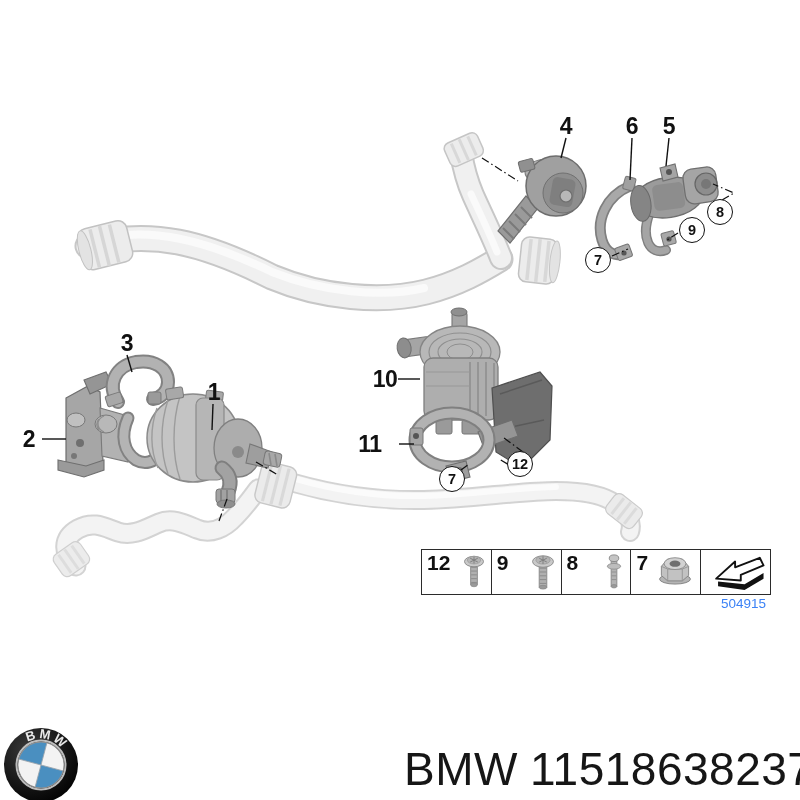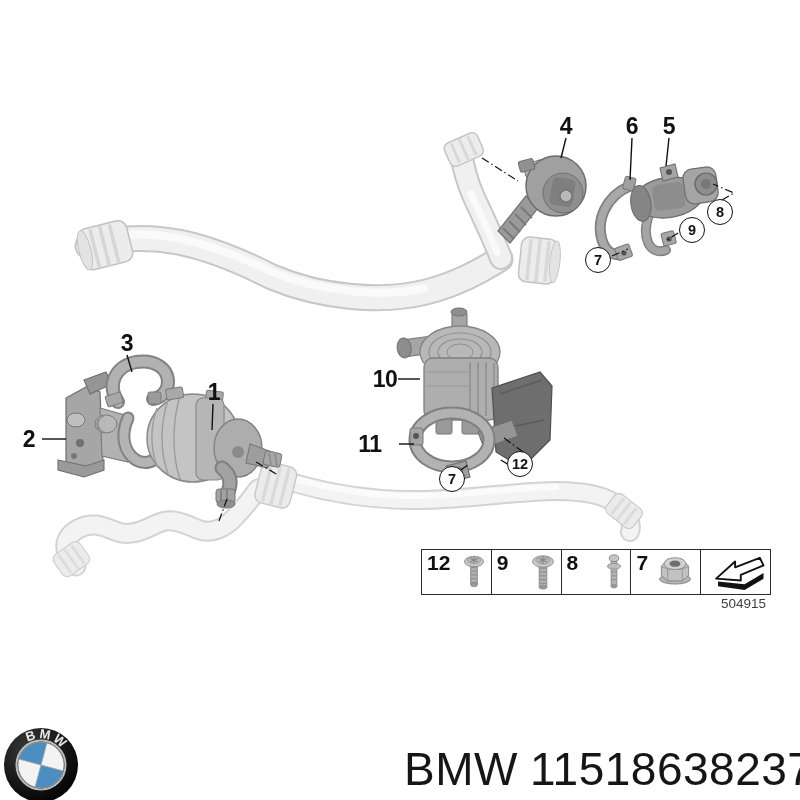--- a/index.html
+++ b/index.html
@@ -13,21 +13,21 @@
   .co.circled{width:26px;height:26px;border:1.6px solid #111;border-radius:50%;background:#fff;
       font-size:14.5px;display:flex;align-items:center;justify-content:center;box-sizing:border-box;}
   
   .legend{position:absolute;left:421px;top:549px;width:348px;height:44px;border:1.5px solid #2b2b2b;
       display:flex;background:#fff;z-index:2;box-sizing:content-box;}
   .legend .cell{flex:1;border-right:1.5px solid #2b2b2b;position:relative;}
   .legend .cell:last-child{border-right:none;}
   .legend .num{position:absolute;left:5px;top:1px;font-weight:bold;font-size:21px;color:#111;}
   .legend .ic{position:absolute;right:5px;top:3px;}
   .legend .ic.arrow{right:4px;top:4px;}
-  .legend-code{position:absolute;left:690px;top:596px;width:76px;text-align:right;color:#404040;
+  .legend-code{position:absolute;left:690px;top:596px;width:76px;text-align:right;color:#3b82f6;
       font-size:13.5px;z-index:2;}
   
   .footer-text{position:absolute;left:404px;top:742px;font-size:46px;color:#161616;
       white-space:nowrap;z-index:2;letter-spacing:0.5px;}
   .footer-text .pn{margin-left:12px;}
   .logo{position:absolute;left:1px;top:725px;z-index:2;}
 </style>
 </head>
 <body>
 

